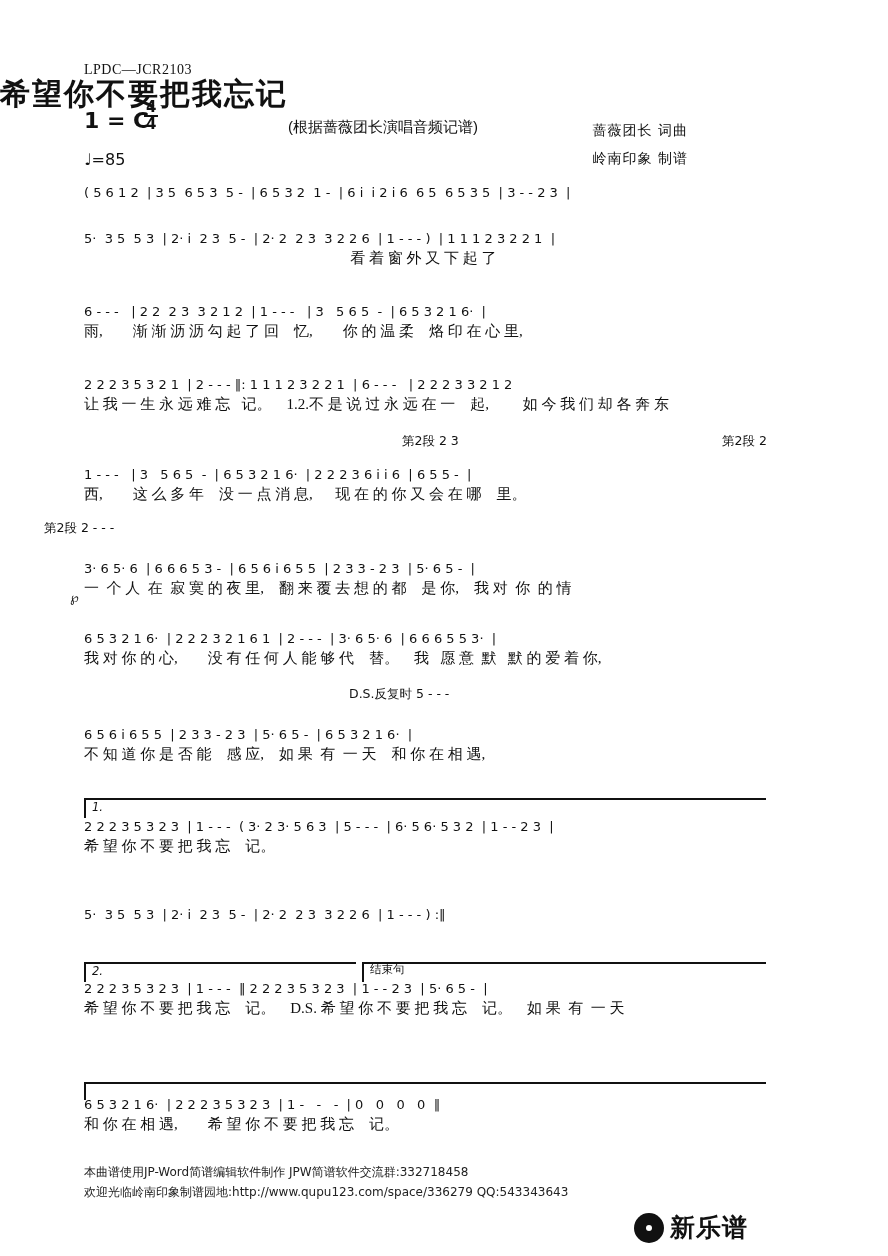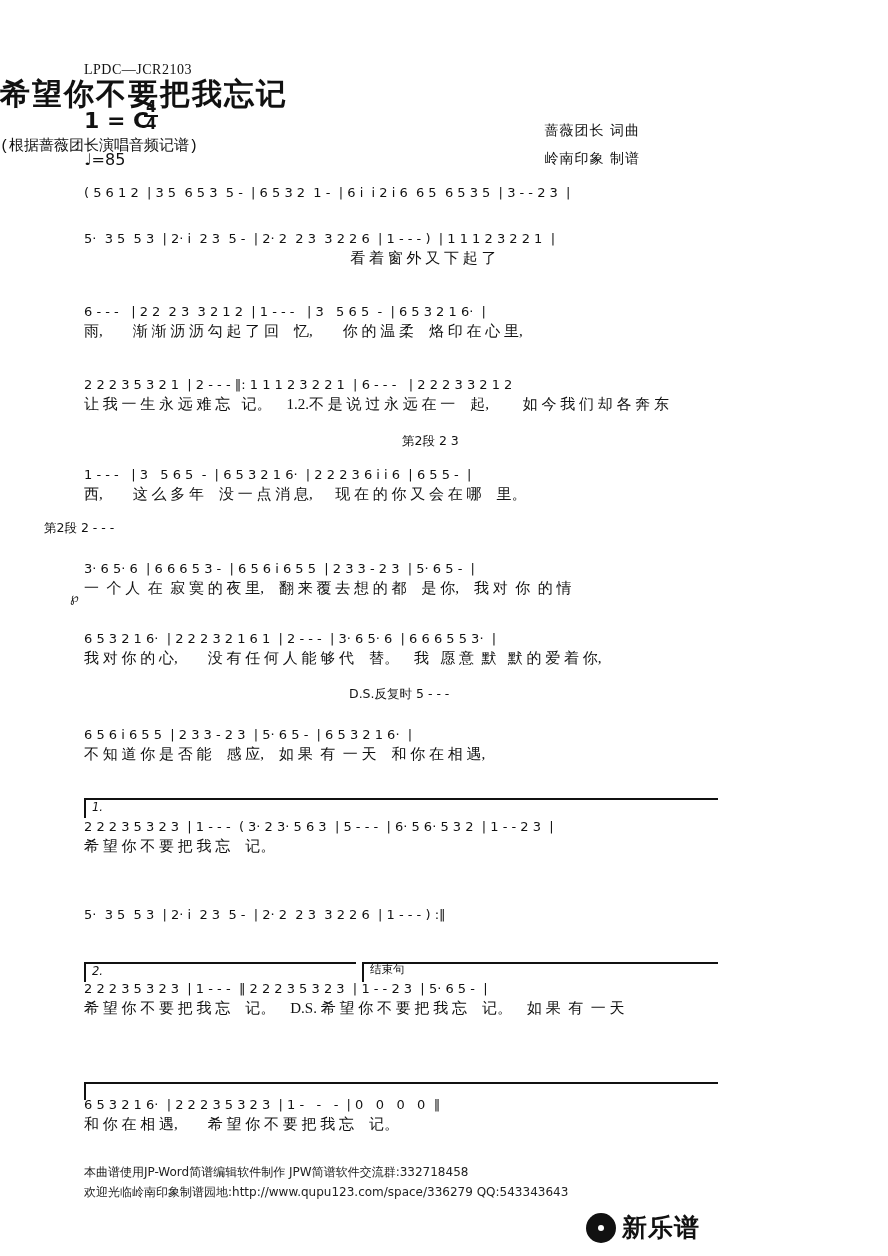--- a/index.html
+++ b/index.html
@@ -1,22 +1,22 @@
 <!DOCTYPE html>
 <html><head>
 <meta charset="utf-8">
 <style>
   html,body{margin:0;padding:0;background:#ffffff;}
   body{width:888px;height:1256px;position:relative;font-family:"Liberation Serif",serif;color:#111;}
-  .page{position:relative;width:718px;height:1256px;overflow:hidden;}
+  .page{position:relative;width:718px;height:1256px;overflow:hidden;padding-left:48px;}
 
   
   .code{position:absolute;left:84px;top:62px;font-family:"Liberation Serif",serif;font-size:14px;letter-spacing:.5px;}
   .title{position:absolute;left:0;right:0;top:74px;text-align:left;font-size:30px;font-weight:bold;letter-spacing:2px;font-family:"DejaVu Sans",sans-serif;}
-  .subtitle{position:absolute;left:0;right:0;top:136px;font-size:15px;font-family:Liberation Mono, monospace;}
+  .subtitle{position:absolute;left:0;right:0;top:118px;text-align:center;font-size:15px;font-family:Liberation Sans, sans-serif;}
   .key{position:absolute;left:84px;top:108px;font-size:22px;font-weight:bold;font-family:"DejaVu Sans",sans-serif;}
   .meter{position:absolute;left:144px;top:100px;font-size:15px;font-weight:bold;text-align:center;line-height:1.0;font-family:"DejaVu Sans",sans-serif;}
   .meter .num{display:block;border-bottom:2px solid #111;padding:0 2px;}
   .meter .den{display:block;padding:0 2px;}
   .tempo{position:absolute;left:84px;top:150px;font-size:16px;font-family:"DejaVu Sans",sans-serif;}
   .credit1{position:absolute;right:78px;top:122px;font-size:14px;font-family:"DejaVu Sans",sans-serif;letter-spacing:1px;}
   .credit2{position:absolute;right:78px;top:150px;font-size:14px;font-family:"DejaVu Sans",sans-serif;letter-spacing:1px;margin-left:12px;}
 
   
   .sys{position:absolute;left:84px;width:724px;}

